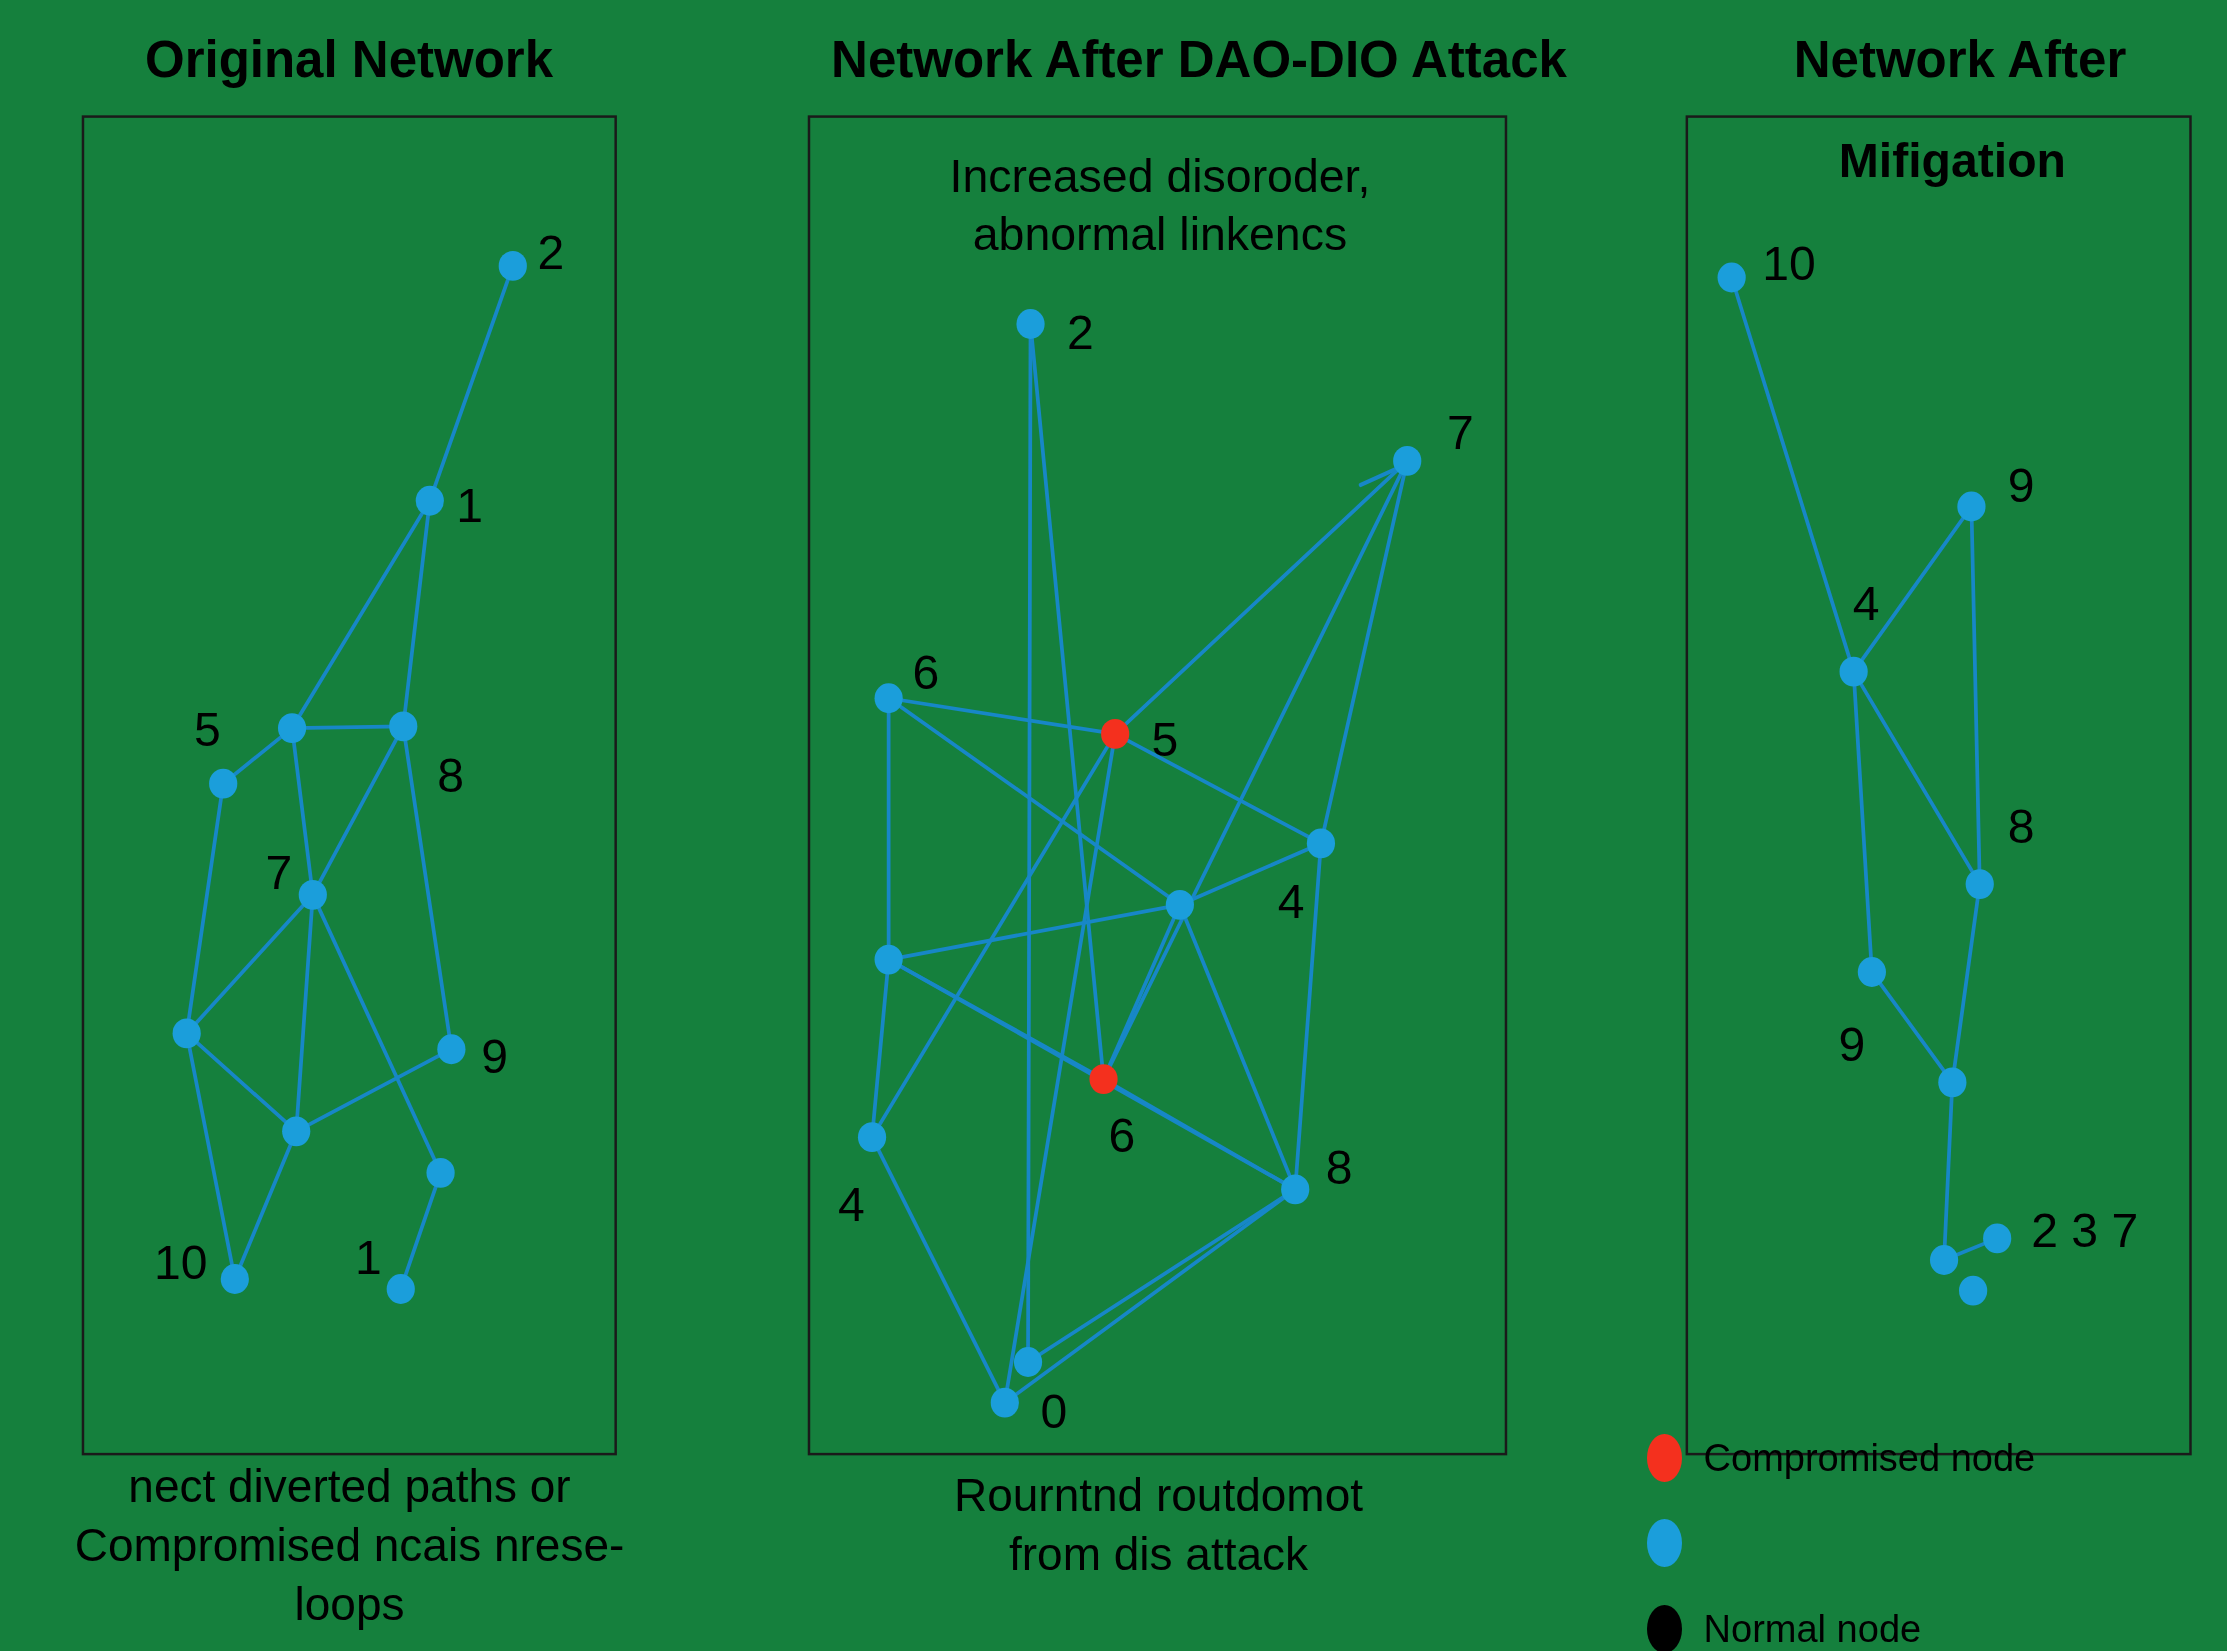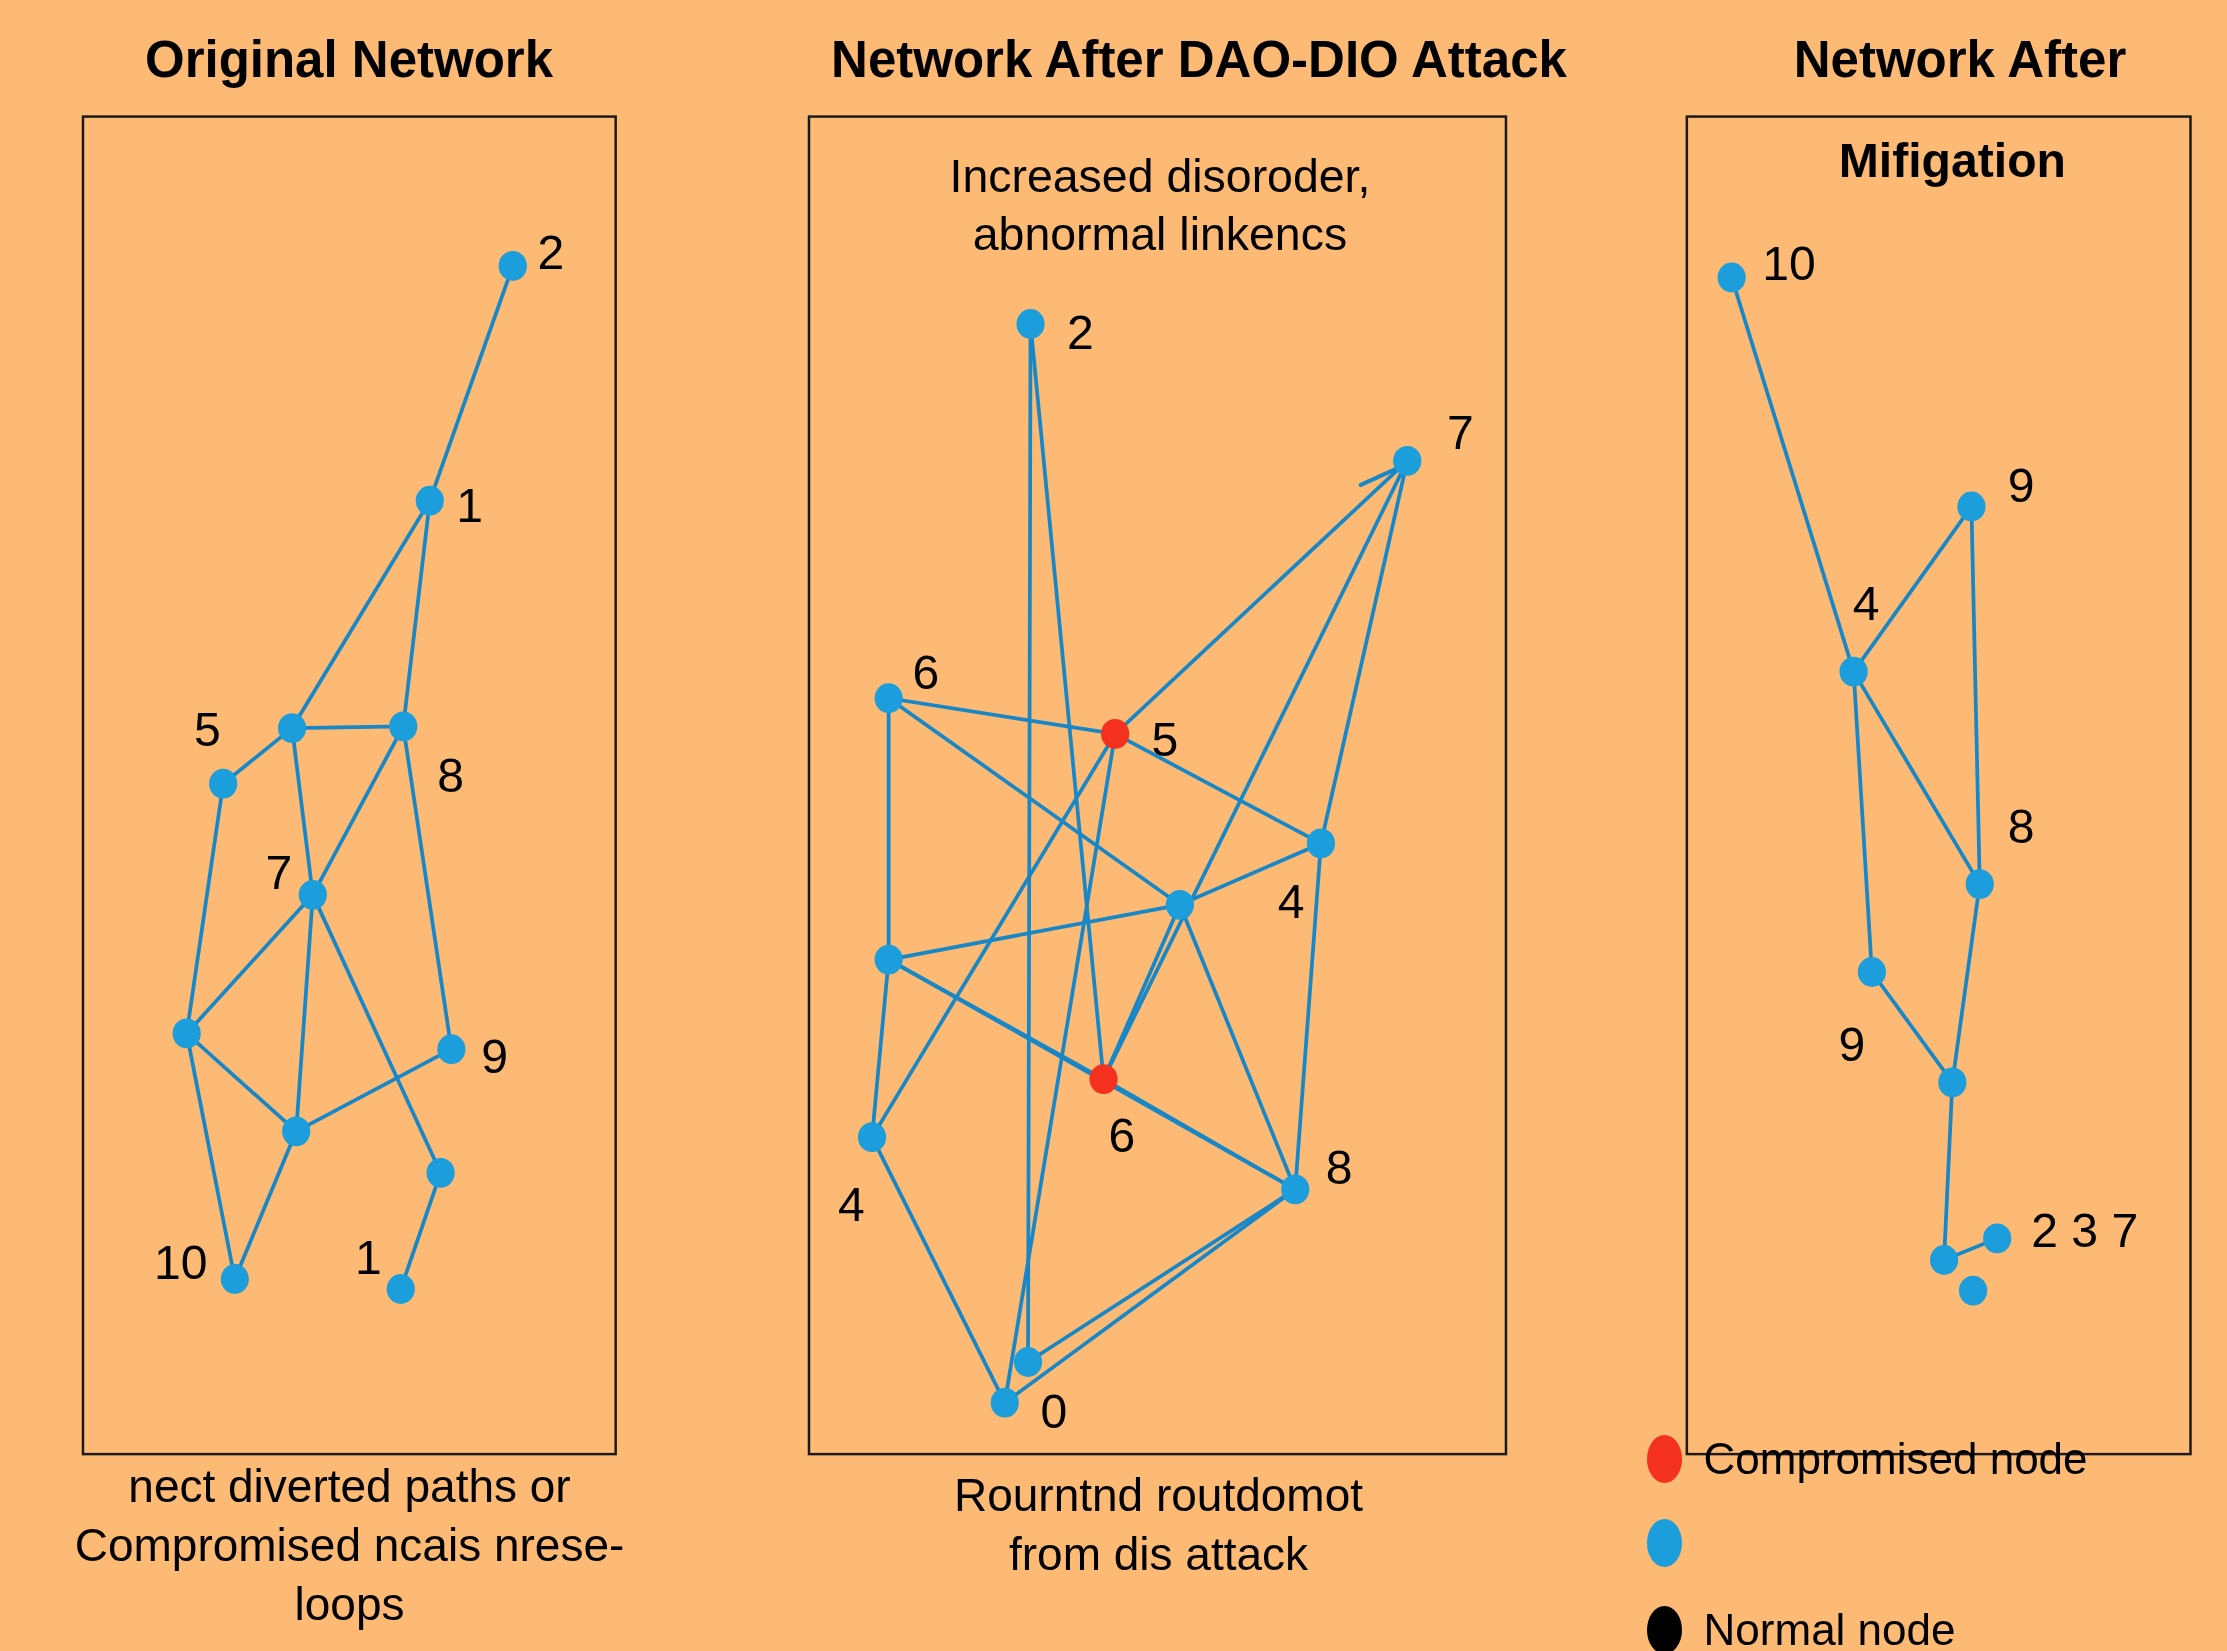--- a/index.html
+++ b/index.html
@@ -1,30 +1,30 @@
 <!DOCTYPE html>
 <html style="font-size:13.3px"><head>
 <meta charset="utf-8">
 <style>
   html,body{margin:0;padding:0;background:#ffffff;}
-  .page{position:relative;width:2227px;height:1652px;background:#fdba74;overflow:hidden;
+  .page{position:relative;width:2227px;height:1652px;background:#15803d;overflow:hidden;
         font-family:"Liberation Sans",sans-serif;color:#000;}
   .panel-title{position:absolute;transform:translateX(-50%);white-space:nowrap;
         font-size:51px;font-weight:bold;letter-spacing:0px;}
   #graph-svg{position:absolute;left:0;top:0;}
   #graph-svg text{font-family:"Liberation Sans",sans-serif;font-size:58px;fill:#000;}
   #graph-svg text.annot{font-size:56px;}
   #graph-svg text.inner-title{font-size:58px;font-weight:bold;}
   .caption{position:absolute;text-align:center;font-size:46px;line-height:59px;}
   .cap-left{left:50px;top:1457px;width:599px;}
   .cap-mid{left:859px;top:1466px;width:599px;}
   .legend{position:absolute;left:1647px;top:1429px;width:580px;}
   .legend-row{position:absolute;left:0;display:flex;align-items:center;}
   .legend-dot{display:inline-block;width:35px;height:48px;border-radius:50%;margin-right:21.6px;flex:0 0 auto;}
-  .legend-label{font-size:44px;white-space:nowrap;}
+  .legend-label{font-size:38px;white-space:nowrap;}
 </style>
 </head>
 <body>
 
 <div class="page">
 
   <div class="panel-title" style="left:349px;top:30px;">Original Network</div>
   <div class="panel-title" style="left:1192px;top:30px;margin-left:7px;">Network After DAO-DIO Attack</div>
   <div class="panel-title" style="left:1960px;top:30px;">Network After</div>
 

